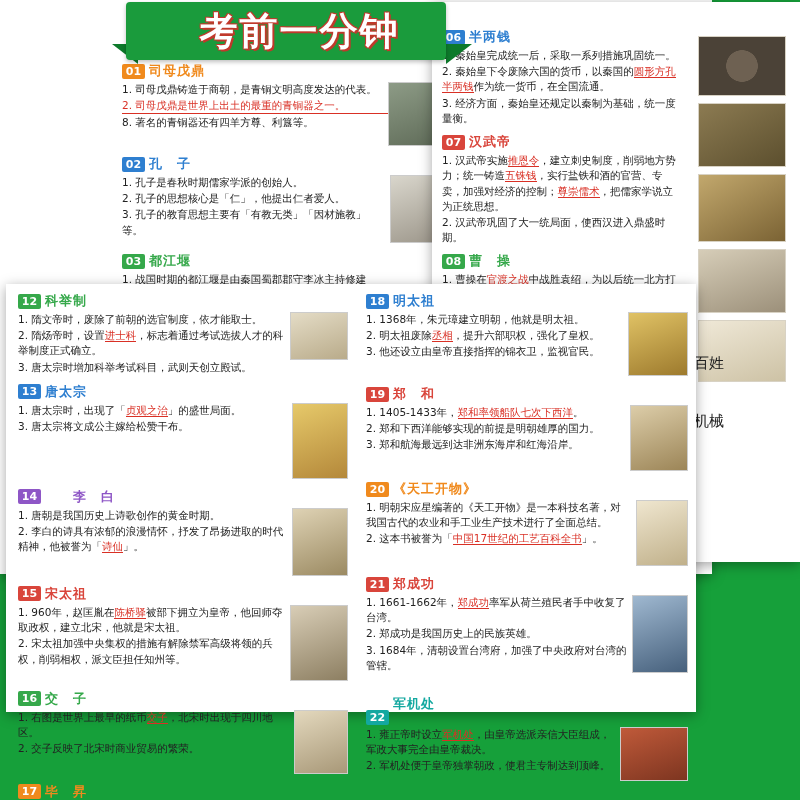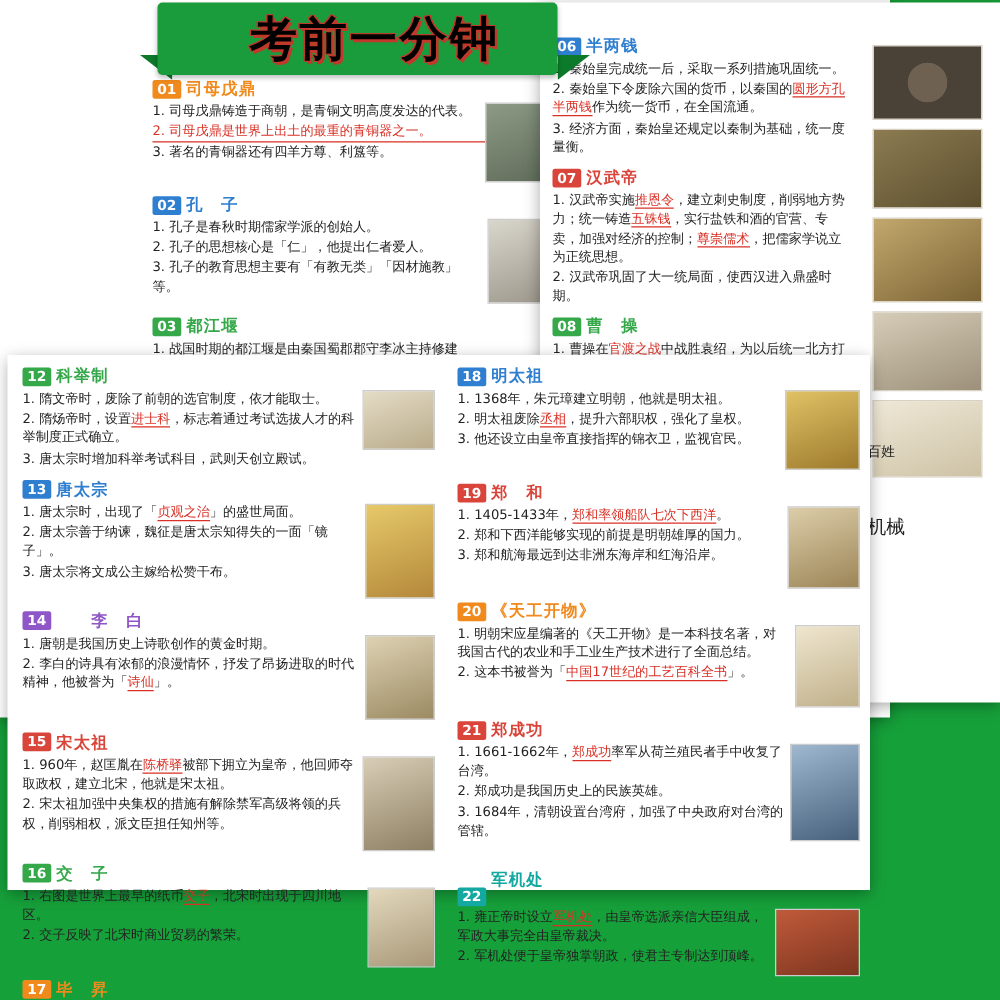--- a/index.html
+++ b/index.html
@@ -16,21 +16,21 @@
   
   .banner{
     position:absolute;left:126px;top:2px;width:320px;height:58px;
     background:#1a9b3c;border-radius:4px;
     display:flex;align-items:center;justify-content:center;
     box-shadow:0 2px 4px rgba(0,0,0,.25);
     z-index:40;
   }
   .banner-text{
     font-family:Liberation Mono, monospace;
-    font-size:38px;font-weight:bold;color:#000000;
+    font-size:38px;font-weight:bold;color:#ffffff;
     letter-spacing:2px;
     text-shadow:2px 2px 0 #c0392b, -1px -1px 0 #c0392b, 1px -1px 0 #c0392b, -1px 1px 0 #c0392b;
     margin-left:27px;
   }
   .banner-tailL,.banner-tailR{
     position:absolute;top:44px;width:26px;height:20px;background:#0d7a2b;z-index:39;
   }
   .banner-tailL{left:112px;clip-path:polygon(0 0,100% 0,100% 100%);}
   .banner-tailR{left:446px;clip-path:polygon(0 0,100% 0,0 100%);}
 
@@ -94,21 +94,21 @@
 
     <div class="entry c-orange clearfix">
       <div class="entry-head">
         <span class="num">01</span>
         <span class="title">司母戊鼎</span>
       </div>
       <div class="thumb" style="width:62px;height:62px;background:linear-gradient(160deg,#8d9b86,#5e6a57);"></div>
       <div class="body">
         <p>1. 司母戊鼎铸造于商朝，是青铜文明高度发达的代表。</p>
         <p class="hl-red">2. 司母戊鼎是世界上出土的最重的青铜器之一。</p>
-        <p>3. 著名的青铜器还有四羊方尊、利簋等。</p>
+        <p>8. 著名的青铜器还有四羊方尊、利簋等。</p>
       </div>
     </div>
 
     <div class="entry c-blue clearfix">
       <div class="entry-head">
         <span class="num">02</span>
         <span class="title">孔　子</span>
       </div>
       <div class="thumb" style="width:60px;height:66px;background:linear-gradient(160deg,#d9d6cc,#9a9488);"></div>
       <div class="body">
@@ -169,21 +169,21 @@
   </div>
 
   <div class="right-strip" style="right:6px;top:34px;">
     <div class="strip-img" style="height:58px;background:radial-gradient(circle at 50% 50%,#6e6152 0 30%,#4b4237 31% 100%);"></div>
     <div class="strip-img" style="height:62px;background:linear-gradient(150deg,#8c7b52,#5c4f2e);"></div>
     <div class="strip-img" style="height:66px;background:linear-gradient(150deg,#c2a86d,#7b6334);"></div>
     <div class="strip-img" style="height:62px;background:linear-gradient(160deg,#d6cdb8,#9c907a);"></div>
     <div class="strip-img" style="height:60px;background:linear-gradient(160deg,#efe8d7,#cdc2a5);"></div>
   </div>
 
-  <div style="position:absolute;left:262px;top:352px;font-size:11px;color:#222;">百姓</div>
+  <div style="position:absolute;left:262px;top:352px;font-size:15px;color:#222;">百姓</div>
   <div style="position:absolute;left:262px;top:410px;font-size:15px;color:#222;">机械</div>
 </div>
 
 <div class="banner-tailL"></div>
 <div class="banner-tailR"></div>
 <div class="banner">
   <span class="banner-text">考前一分钟</span>
 </div>
 
 <div class="page" id="page-main">
@@ -204,21 +204,20 @@
     </div>
 
     <div class="entry c-blue clearfix">
       <div class="entry-head">
         <span class="num">13</span>
         <span class="title">唐太宗</span>
       </div>
       <div class="thumb" style="width:54px;height:74px;background:linear-gradient(160deg,#e6c96a,#b4883a);"></div>
       <div class="body">
         <p>1. 唐太宗时，出现了「<span class="hl-red">贞观之治</span>」的盛世局面。</p>
-        <p>2. 唐太宗善于纳谏，魏征是唐太宗知得失的一面「镜子」。</p>
         <p>3. 唐太宗将文成公主嫁给松赞干布。</p>
       </div>
     </div>
 
     <div class="entry c-purple clearfix">
       <div class="entry-head">
         <span class="num">14</span>
         <span class="title">李　白</span>
       </div>
       <div class="thumb" style="width:54px;height:66px;background:linear-gradient(160deg,#ded2b4,#9b8a62);"></div>

